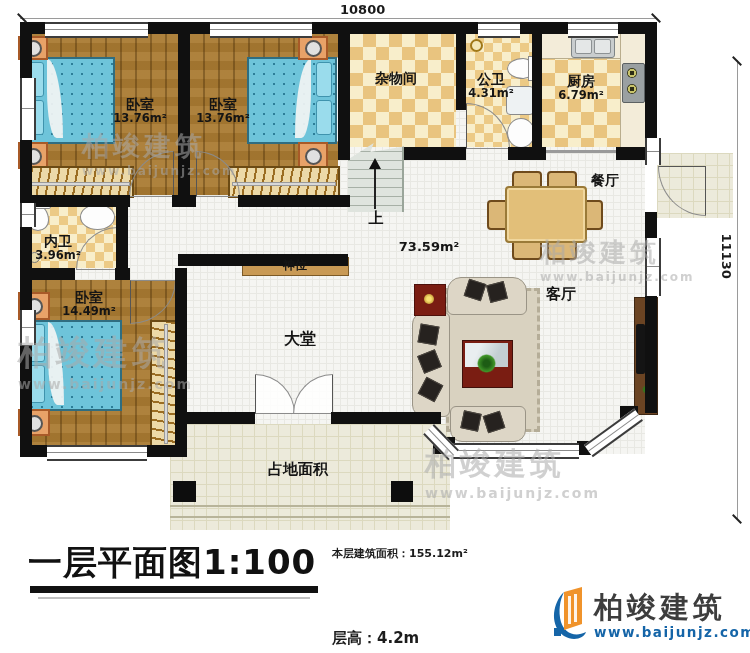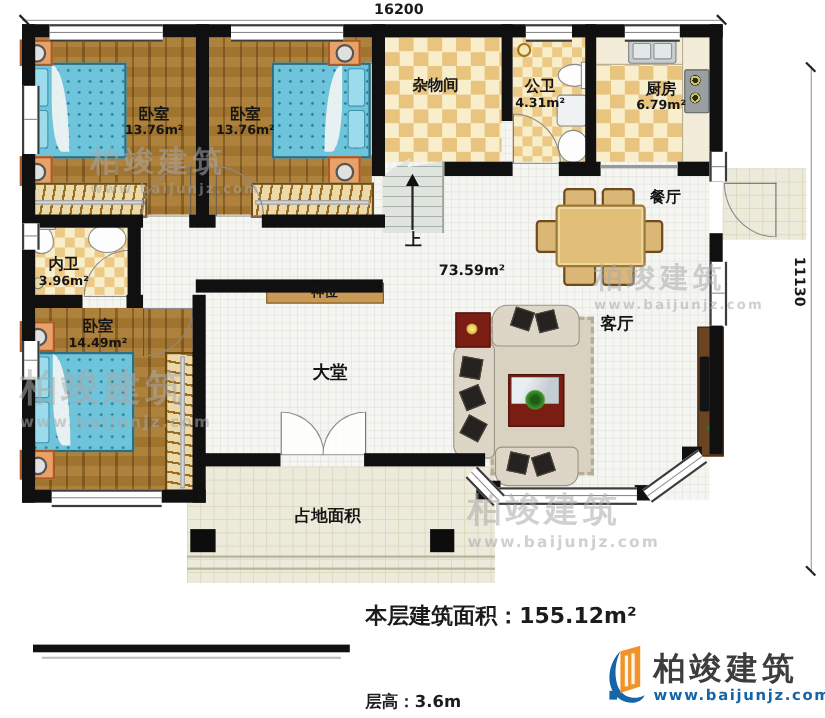--- a/index.html
+++ b/index.html
@@ -205,21 +205,21 @@
     <div class="rname">卧室</div>
     <div class="rarea">13.76m²</div>
   </div>
   <div class="rlabel abs" style="left:396px;top:71px;">
     <div class="rname">杂物间</div>
   </div>
   <div class="rlabel abs" style="left:491px;top:72px;">
     <div class="rname">公卫</div>
     <div class="rarea">4.31m²</div>
   </div>
-  <div class="rlabel abs" style="left:581px;top:74px;margin-left:20px;">
+  <div class="rlabel abs" style="left:581px;top:74px;">
     <div class="rname">厨房</div>
     <div class="rarea">6.79m²</div>
   </div>
   <div class="rlabel abs" style="left:605px;top:173px;">
     <div class="rname">餐厅</div>
   </div>
   <div class="rlabel abs" style="left:58px;top:234px;">
     <div class="rname">内卫</div>
     <div class="rarea">3.96m²</div>
   </div>
@@ -242,21 +242,21 @@
   <div class="rlabel abs" style="left:376px;top:211px;">
     <div class="rname" style="font-size:15px;">上</div>
   </div>
   <div class="rlabel abs" style="left:429px;top:240px;text-align:center;">
     <div class="rarea" style="font-size:13px;">73.59m²</div>
   </div>
 
   <div class="abs dimline" style="left:20px;top:18px;width:637px;height:1px;"></div>
   <div class="abs tick" style="left:16px;top:17px;"></div>
   <div class="abs tick" style="left:650px;top:17px;"></div>
-  <div class="abs dim" style="left:340px;top:2px;">16200</div>
+  <div class="abs dim" style="left:340px;top:2px;">10800</div>
   <div class="abs dimline" style="left:737px;top:60px;width:1px;height:460px;"></div>
   <div class="abs tick" style="left:731px;top:60px;"></div>
   <div class="abs tick" style="left:731px;top:518px;"></div>
   <div class="abs dim" style="left:700px;top:252px;width:52px;transform:rotate(90deg);">11130</div>
 
   <div class="wm abs" style="left:82px;top:128px;">
     <div class="wm-cn" style="font-size:27px;">柏竣建筑</div>
     <div class="wm-url" style="font-size:12px;">www.baijunjz.com</div>
   </div>
   <div class="wm abs" style="left:540px;top:235px;">
@@ -265,28 +265,29 @@
   </div>
   <div class="wm abs" style="left:18px;top:330px;">
     <div class="wm-cn" style="font-size:34px;">柏竣建筑</div>
     <div class="wm-url" style="font-size:14px;">www.baijunjz.com</div>
   </div>
   <div class="wm abs" style="left:425px;top:443px;">
     <div class="wm-cn" style="font-size:31px;">柏竣建筑</div>
     <div class="wm-url" style="font-size:14px;">www.baijunjz.com</div>
   </div>
 
+  <div class="abs" style="left:28px;top:540px;font-size:34px;font-weight:bold;color:#111;letter-spacing:1px;z-index:8;">一层平面图1:100</div>
   <div class="abs" style="left:30px;top:586px;width:288px;height:7px;background:#111;z-index:8;"></div>
   <div class="abs" style="left:38px;top:597px;width:272px;height:2px;background:#c0c0c0;z-index:8;"></div>
 
-  <div class="abs" style="left:332px;top:546px;font-size:20px;z-index:8;">
+  <div class="abs" style="left:332px;top:546px;font-size:11px;z-index:8;">
     <span class="tb-label">本层建筑面积：</span><span class="tb-value">155.12m²</span>
   </div>
   <div class="abs" style="left:332px;top:629px;font-size:15px;z-index:8;">
-    <span class="tb-label">层高：</span><span class="tb-value">3.6m</span>
+    <span class="tb-label">层高：</span><span class="tb-value">4.2m</span>
   </div>
 
   <div class="abs" style="left:548px;top:584px;width:42px;height:58px;z-index:8;">
     <svg width="42" height="58" viewBox="0 0 42 58">
       <path d="M14,10 C4,22 2,42 16,52 C26,58 36,54 38,48 C26,54 16,48 13,38 C10,27 12,16 16,8 Z" fill="#1565a8"></path>
       <polygon points="16,8 34,3 34,40 16,46" fill="#f0932b"></polygon>
       <rect x="20" y="12" width="3" height="28" fill="#ffffff" opacity="0.9"></rect>
       <rect x="26" y="10" width="3" height="28" fill="#ffffff" opacity="0.9"></rect>
       <rect x="6" y="44" width="7" height="8" fill="#1565a8"></rect>
     </svg>

